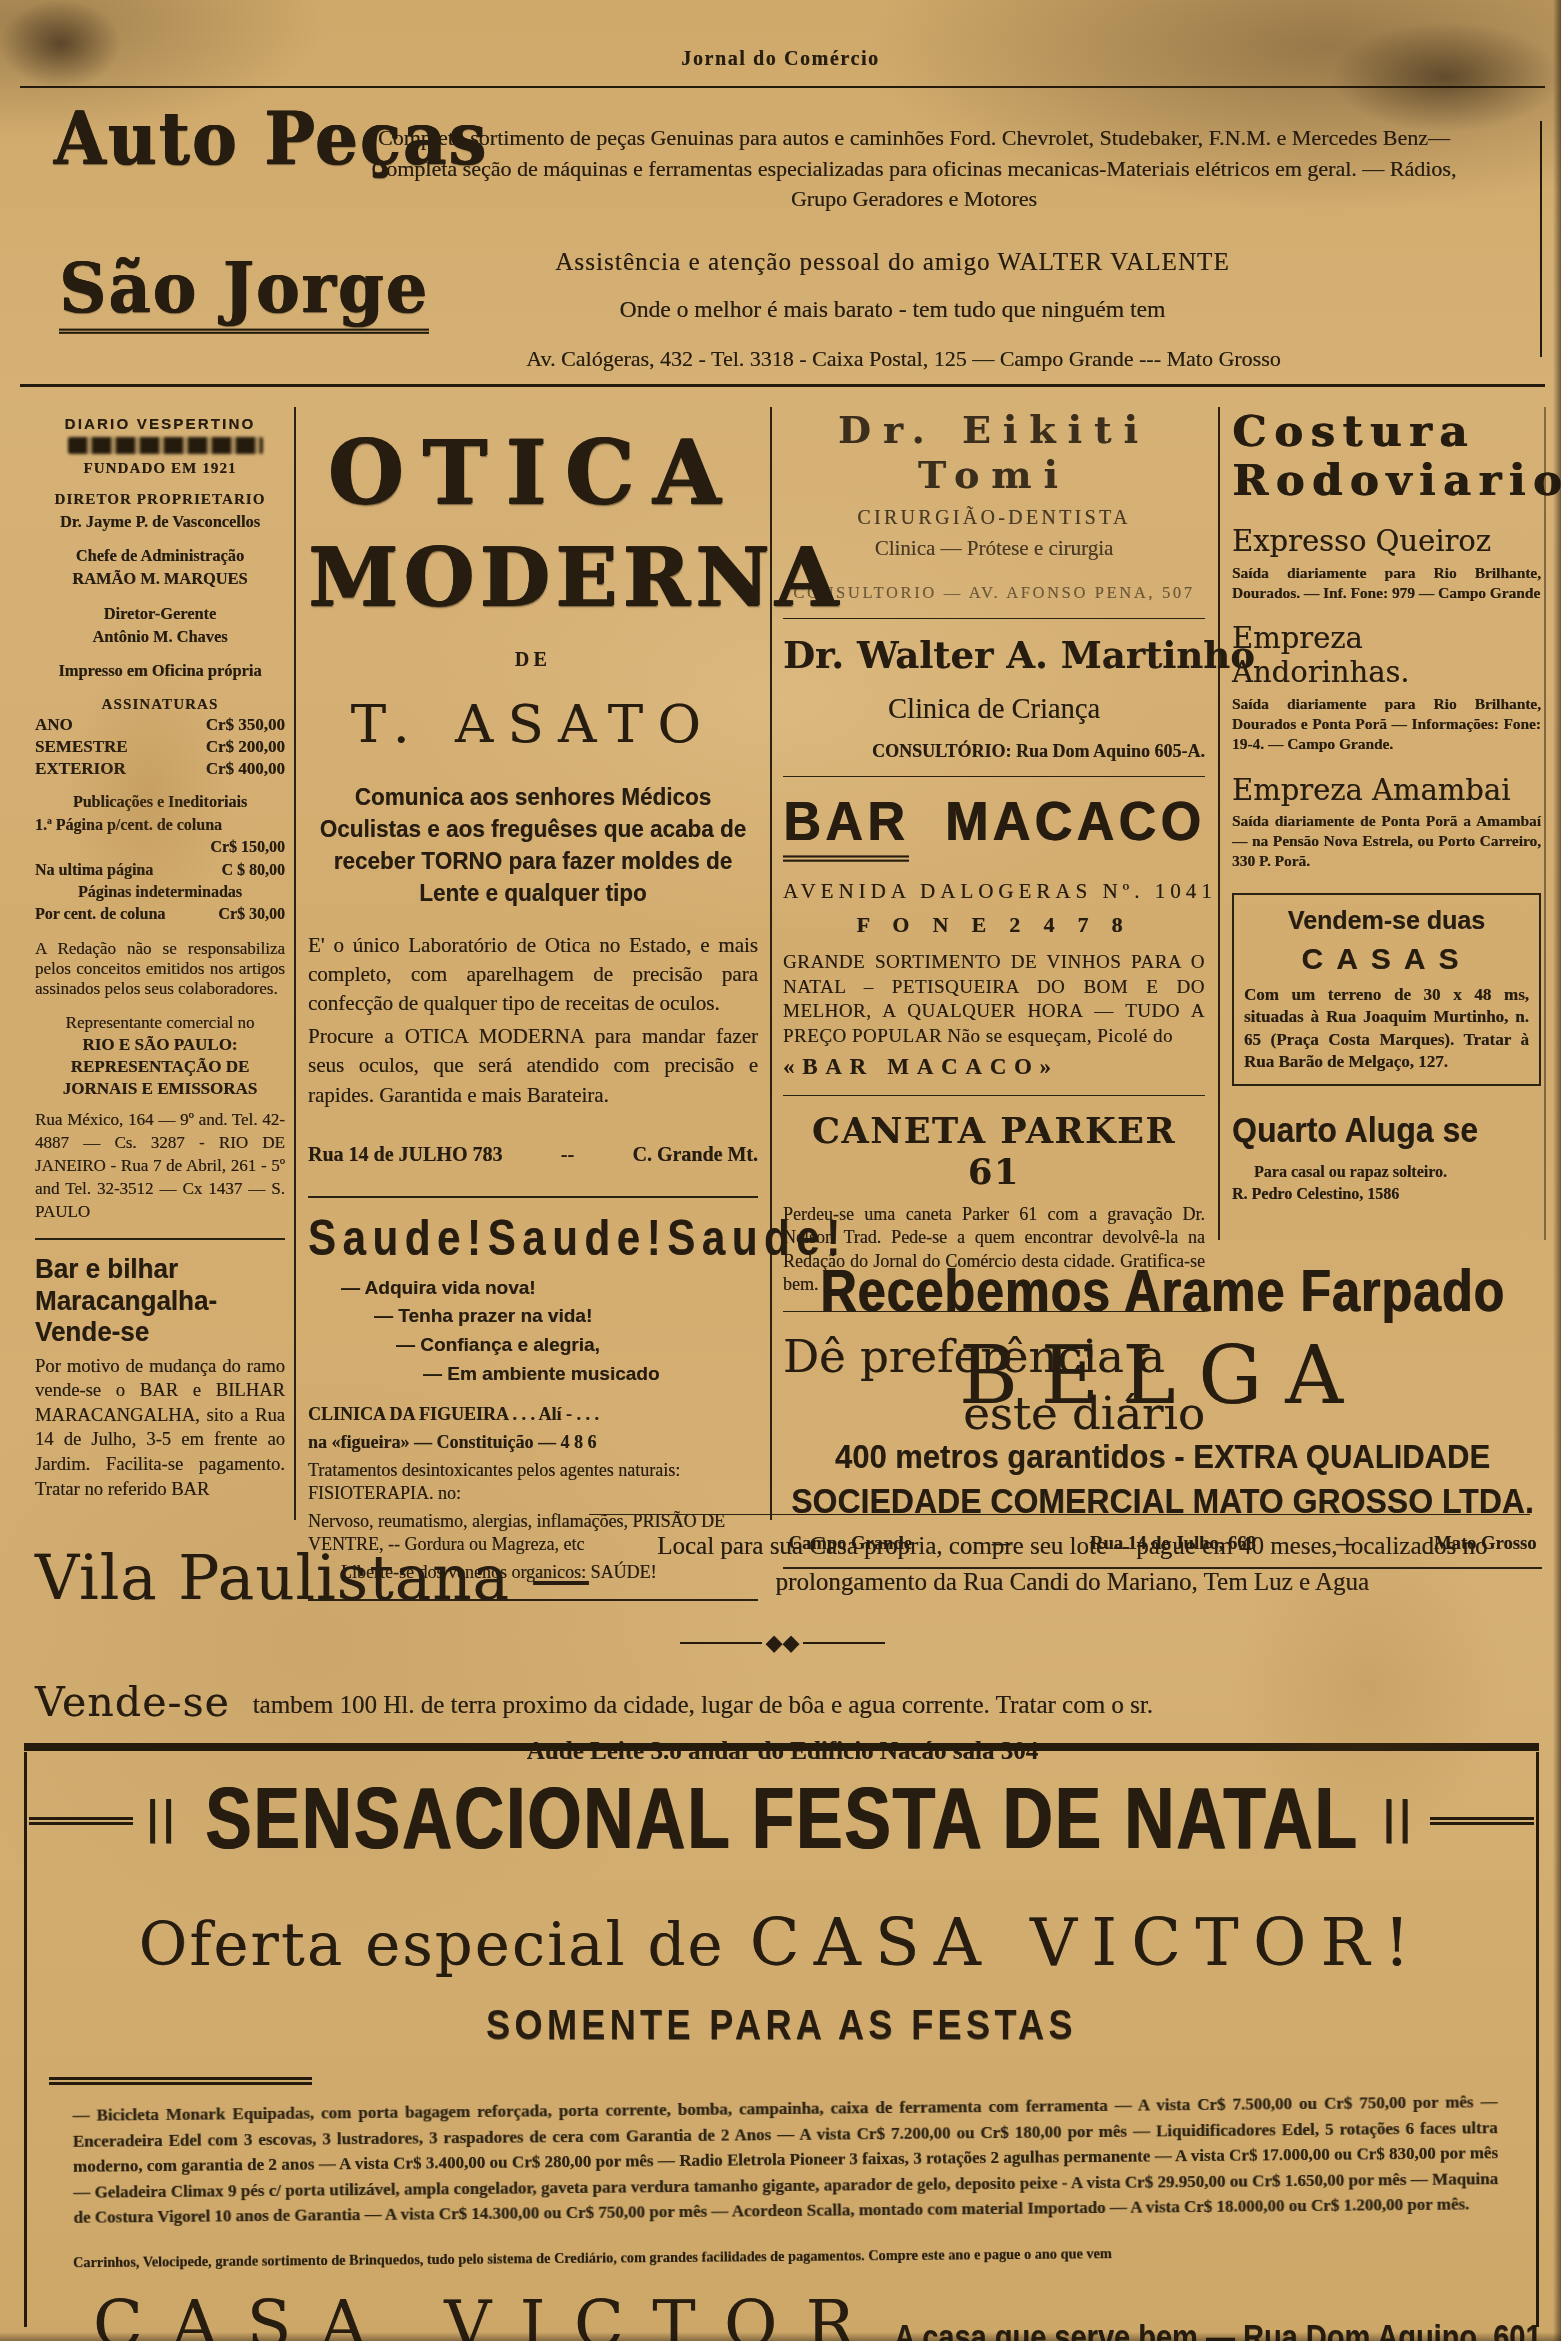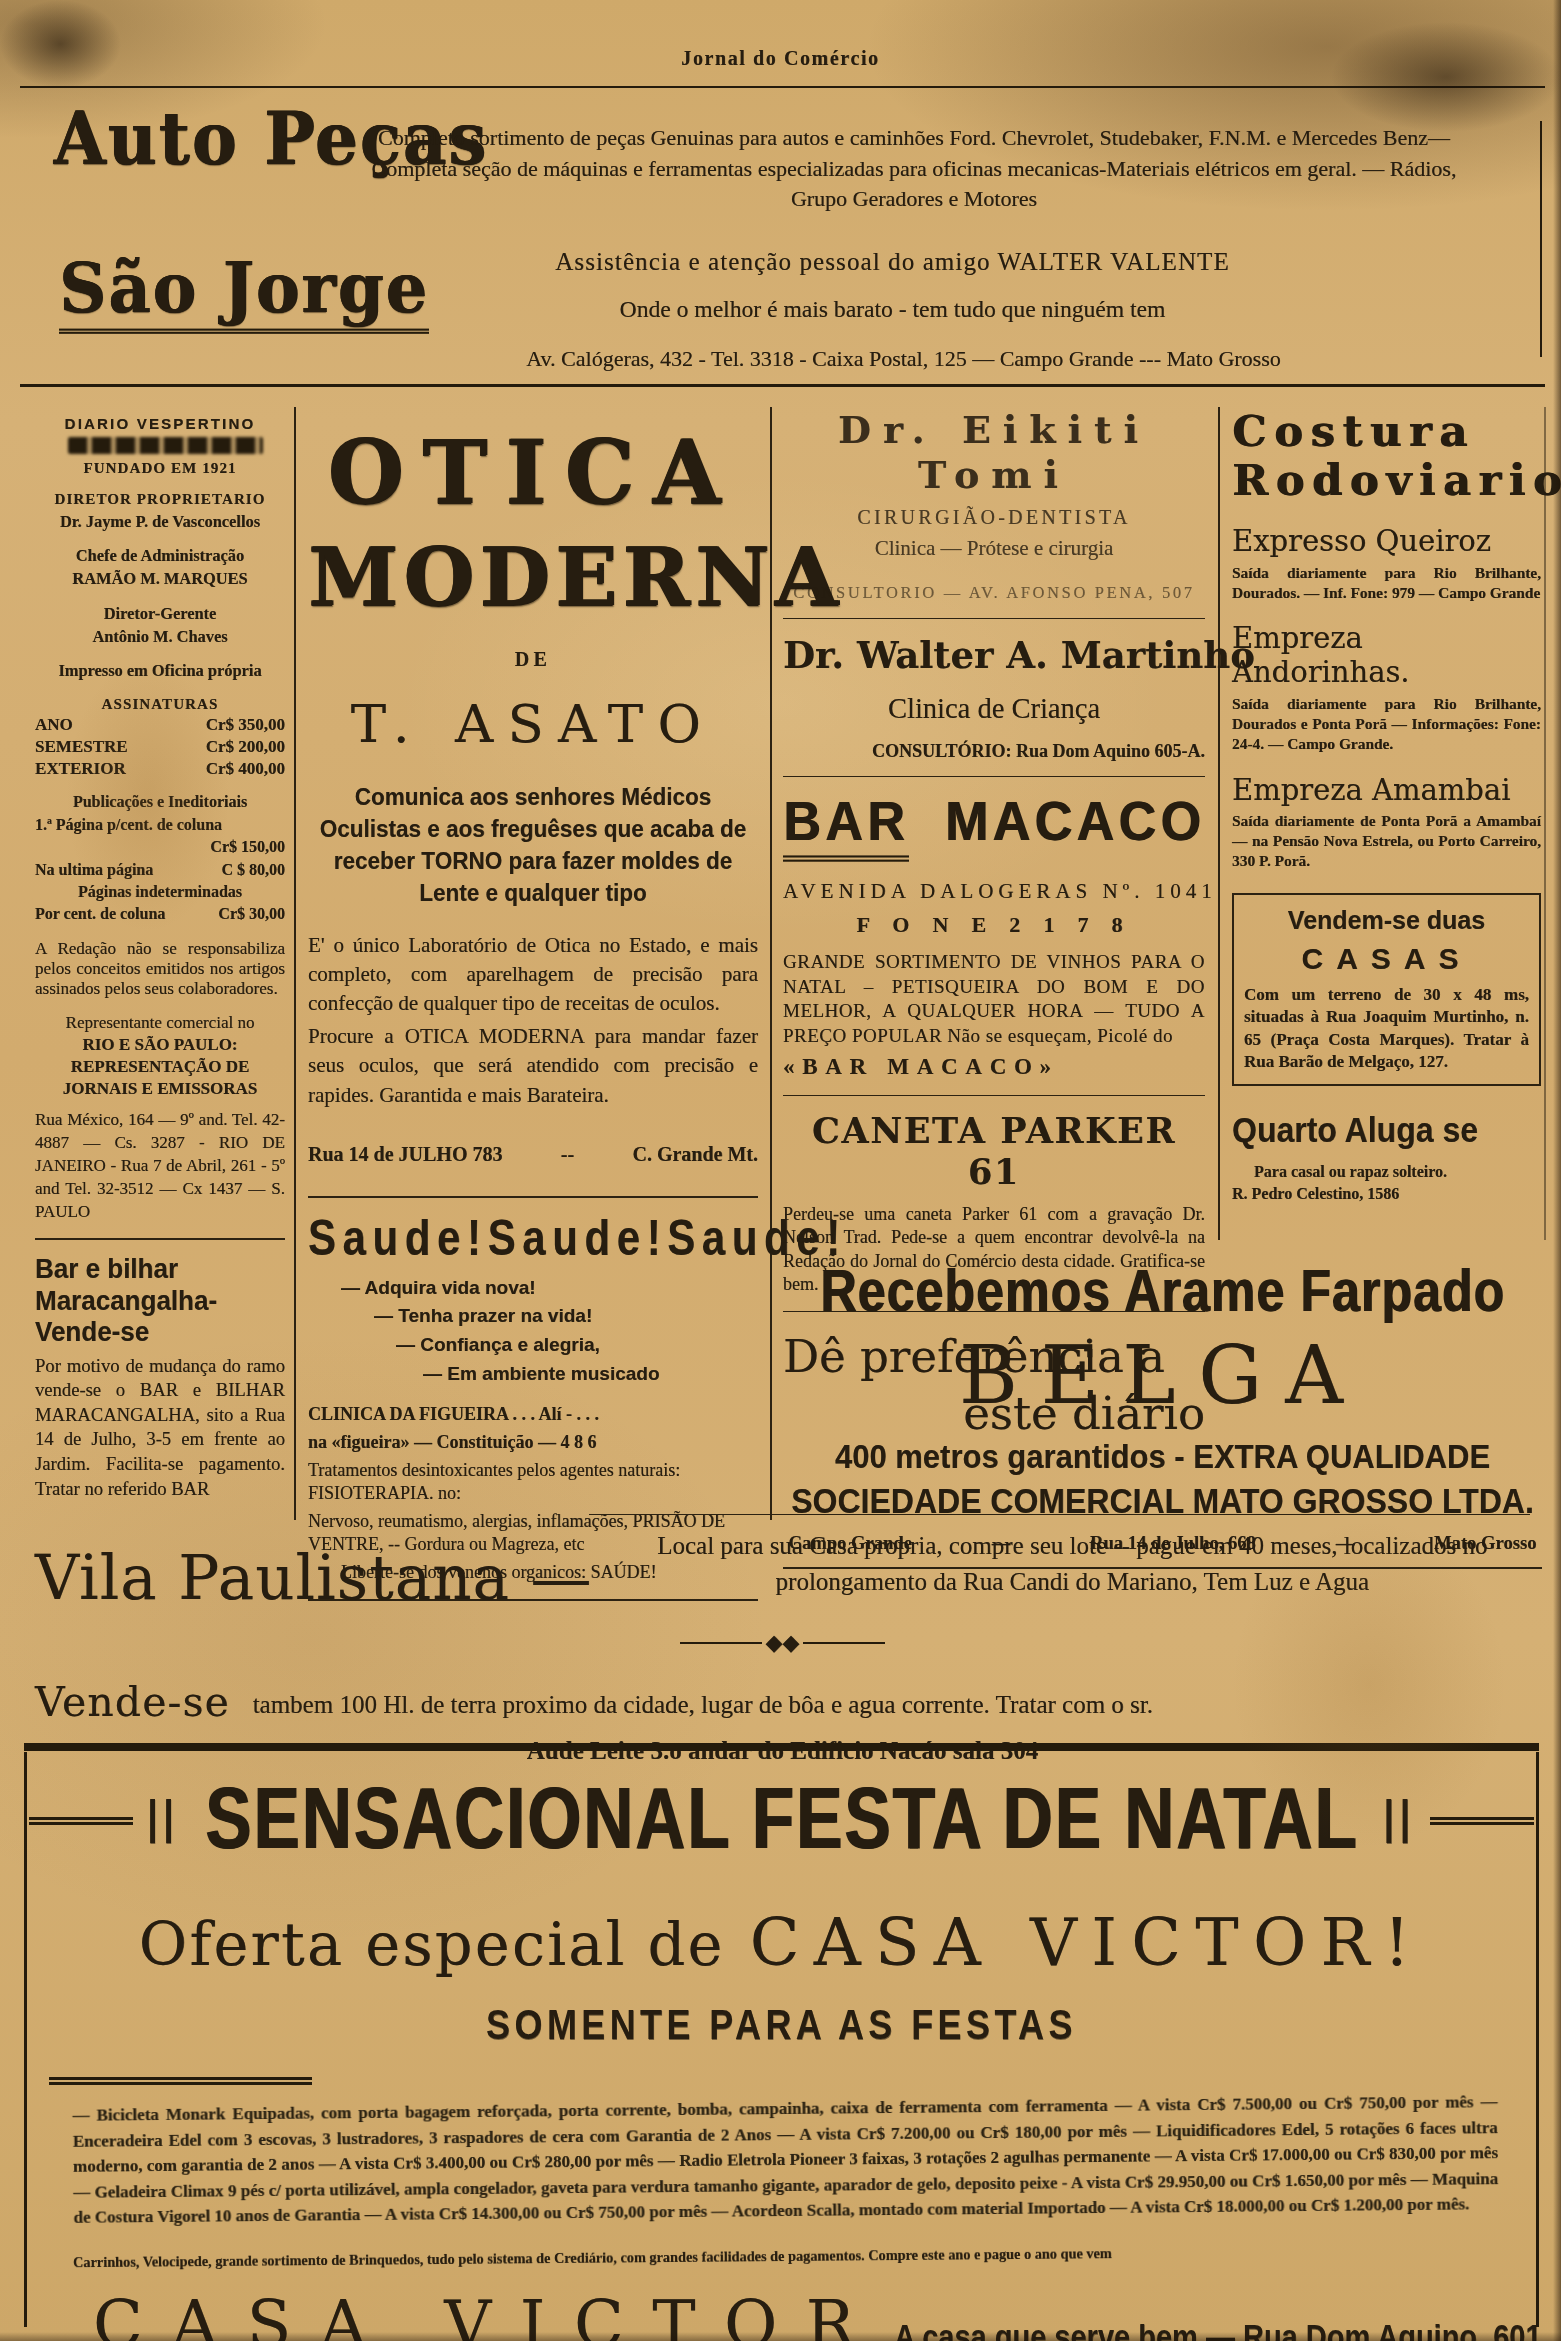--- a/index.html
+++ b/index.html
@@ -296,40 +296,40 @@
     <div class="hr"></div>
     <div class="mart-n">Dr. Walter A. Martinho</div>
     <div class="mart-s1">Clinica de Criança</div>
     <div class="mart-s2">CONSULTÓRIO: Rua Dom Aquino 605-A.</div>
     <div class="hr" style="box-shadow:0 3.3px 0 -1.6px #2c2212;"></div>
     <div class="macaco-t">
       <span class="b">BAR</span>
       <span>MACACO</span>
     </div>
     <div class="macaco-av">AVENIDA DALOGERAS Nº. 1041</div>
-    <div class="macaco-fn">F O N E   2 1 7 8</div>
+    <div class="macaco-fn">F O N E   2 4 7 8</div>
     <div class="macaco-body">GRANDE SORTIMENTO DE VINHOS PARA O NATAL – PETISQUEIRA DO BOM E DO MELHOR, A QUALQUER HORA — TUDO A PREÇO POPULAR Não se esqueçam, Picolé do</div>
     <div class="macaco-last">«BAR MACACO»</div>
     <div class="hr thin"></div>
     <div class="parker-t">CANETA PARKER 61</div>
     <div class="parker-body">Perdeu-se uma caneta Parker 61 com a gravação Dr. Nelson Trad. Pede-se a quem encontrar devolvê-la na Redação do Jornal do Comércio desta cidade. Gratifica-se bem.</div>
     <div class="hr"></div>
     <div class="pref1">Dê preferência a</div>
     <div class="pref2">este diário</div>
   </div>
 
   <div class="col" id="col4">
     <div class="rote-t">
       <div>Costura</div>
       <div>Rodoviario</div>
     </div>
     <div class="ro-h">Expresso Queiroz</div>
     <div class="ro-b">Saída diariamente para Rio Brilhante, Dourados. — Inf. Fone: 979 — Campo Grande</div>
     <div class="ro-h">Empreza Andorinhas.</div>
-    <div class="ro-b">Saída diariamente para Rio Brilhante, Dourados e Ponta Porã — Informações: Fone: 24-4. — Campo Grande.</div>
+    <div class="ro-b">Saída diariamente para Rio Brilhante, Dourados e Ponta Porã — Informações: Fone: 19-4. — Campo Grande.</div>
     <div class="ro-h">Empreza Amambai</div>
     <div class="ro-b">Saída diariamente de Ponta Porã a Amambaí — na Pensão Nova Estrela, ou Porto Carreiro, 330 P. Porã.</div>
     <div class="casas-box">
       <div class="casas-t1">Vendem-se duas</div>
       <div class="casas-t2">CASAS</div>
       <div class="casas-b">Com um terreno de 30 x 48 ms, situadas à Rua Joaquim Murtinho, n. 65 (Praça Costa Marques). Tratar à Rua Barão de Melgaço, 127.</div>
     </div>
     <div class="quarto-t">Quarto Aluga se</div>
     <div class="quarto-b">
       <div style="padding-left:22px;">Para casal ou rapaz solteiro.</div>

